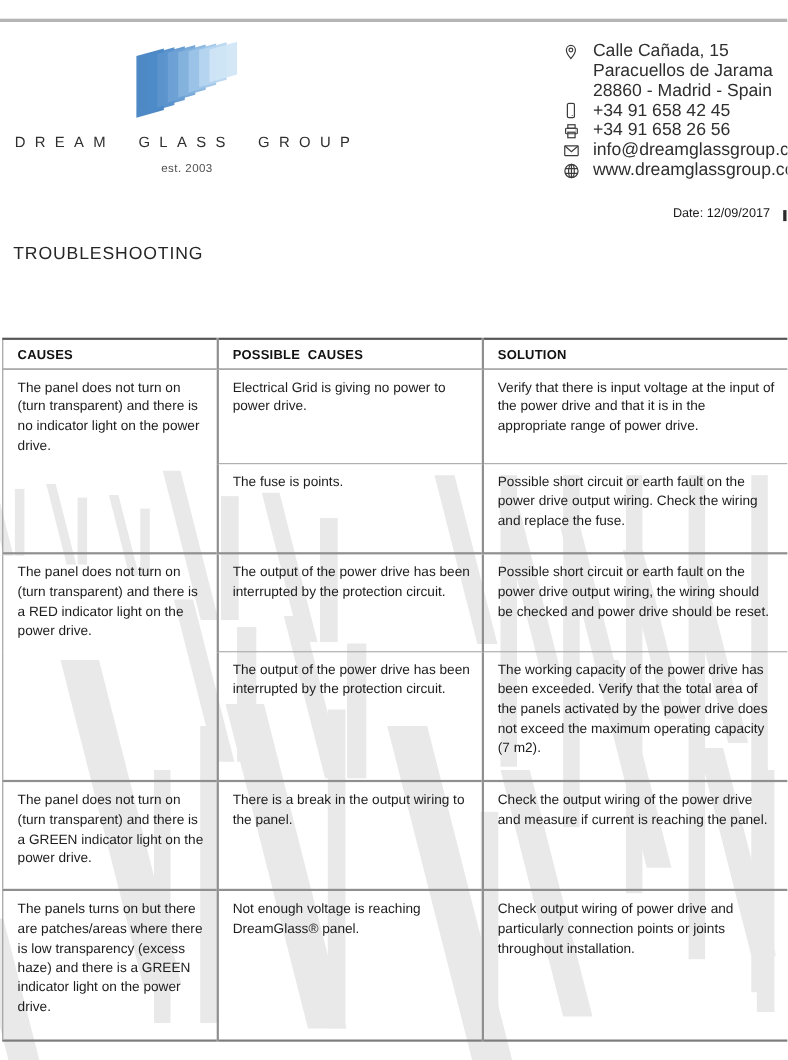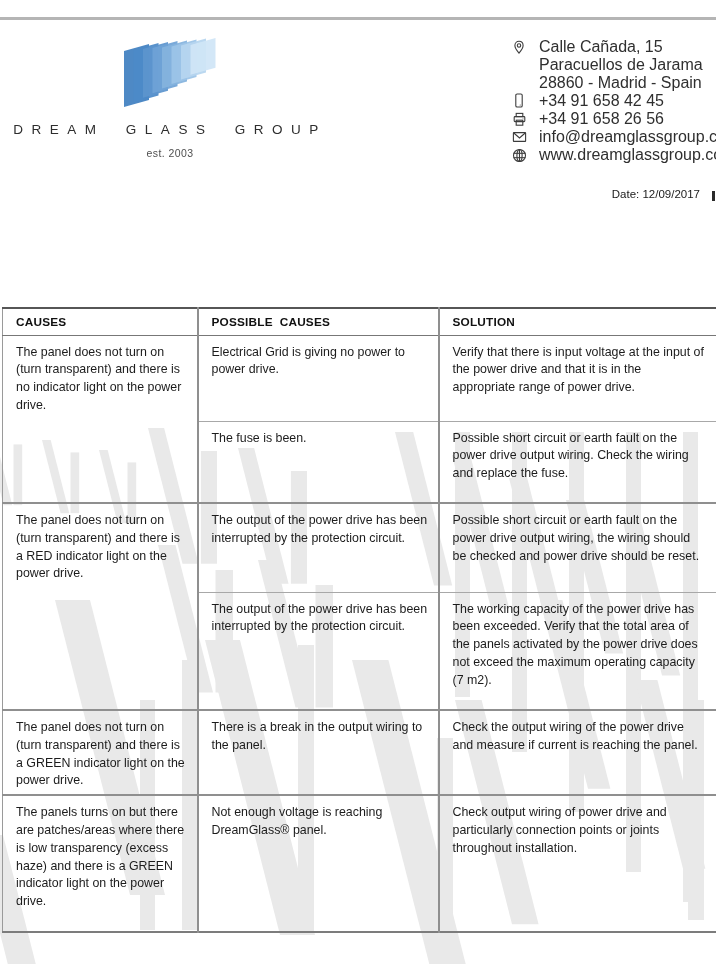--- a/index.html
+++ b/index.html
@@ -62,21 +62,21 @@
     text-align:left;vertical-align:middle;
     font-size:11.8px;font-weight:700;letter-spacing:.2px;color:#111;
     border-bottom:1px solid #777;
     white-space:pre;
     padding:0 6px 0 13px;
   }
   tr.hdr{height:27px;}
   table.troubleshooting td{
     vertical-align:top;
     font-size:12.4px;line-height:17.8px;color:#1c1c1c;
-    padding:8px 10px 4px 13px;
+    padding:8px 10px 18px 13px;
   }
   td.cause,th.c2{border-left:2px solid #8f8f8f;}
   td.sol,th.c3{border-left:2px solid #8f8f8f;}
   td.cause{padding-left:10px;padding-top:11px;}
   td.sol{padding-left:8px;}
   tr.rowsep td{border-top:2px solid #8f8f8f;}
   tr.subsep td{border-top:1px solid #a8a8a8;}
   td.muted{color:#878787;}
   tr.h86{height:86px;} tr.h82{height:82px;} tr.h89{height:89px;}
   tr.h118{height:118px;} tr.h80{height:80px;} tr.h137{height:137px;}
@@ -203,20 +203,21 @@
           <line x1="1.6" y1="9.7" x2="13.4" y2="9.7"></line>
           <line x1="7.5" y1="1.5" x2="7.5" y2="13.5"></line>
         </svg>
     </span>
     <span class="txt">www.dreamglassgroup.com</span>
   </div>
 
   <div class="date-line">Date: 12/09/2017</div>
   <div class="edge-mark"></div>
 
+  <h1 class="doc-title">TROUBLESHOOTING</h1>
 
   <div class="tbl-wrap">
     <table class="troubleshooting">
       <colgroup>
           <col style="width:195px">
           <col style="width:241px">
           <col style="width:278px">
         </colgroup>
       <tbody>
           <tr class="hdr">
@@ -224,21 +225,21 @@
         <th class="c2">POSSIBLE  CAUSES</th>
         <th class="c3">SOLUTION</th>
       </tr>
 
       <tr class="h86">
         <td class="prob" rowspan="2">The panel does not turn on (turn transparent) and there is no indicator light on the power drive.</td>
         <td class="cause">Electrical Grid is giving no power to power drive.</td>
         <td class="sol">Verify that there is input voltage at the input of the power drive and that it is in the appropriate range of power drive.</td>
       </tr>
       <tr class="h82 subsep">
-        <td class="cause">The fuse is been.</td>
+        <td class="cause">The fuse is points.</td>
         <td class="sol">Possible short circuit or earth fault on the power drive output wiring. Check the wiring and replace the fuse.</td>
       </tr>
 
       <tr class="h89 rowsep">
         <td class="prob" rowspan="2">The panel does not turn on (turn transparent) and there is a RED indicator light on the power drive.</td>
         <td class="cause">The output of the power drive has been interrupted by the protection circuit.</td>
         <td class="sol muted">Possible short circuit or earth fault on the power drive output wiring, the wiring should be checked and power drive should be reset.</td>
       </tr>
       <tr class="h118 subsep">
         <td class="cause">The output of the power drive has been interrupted by the protection circuit.</td>

